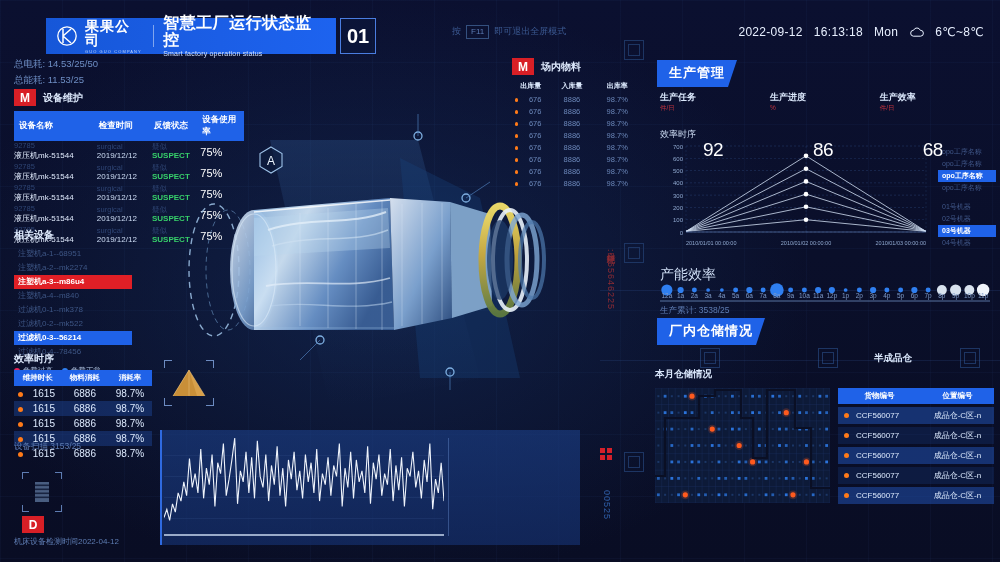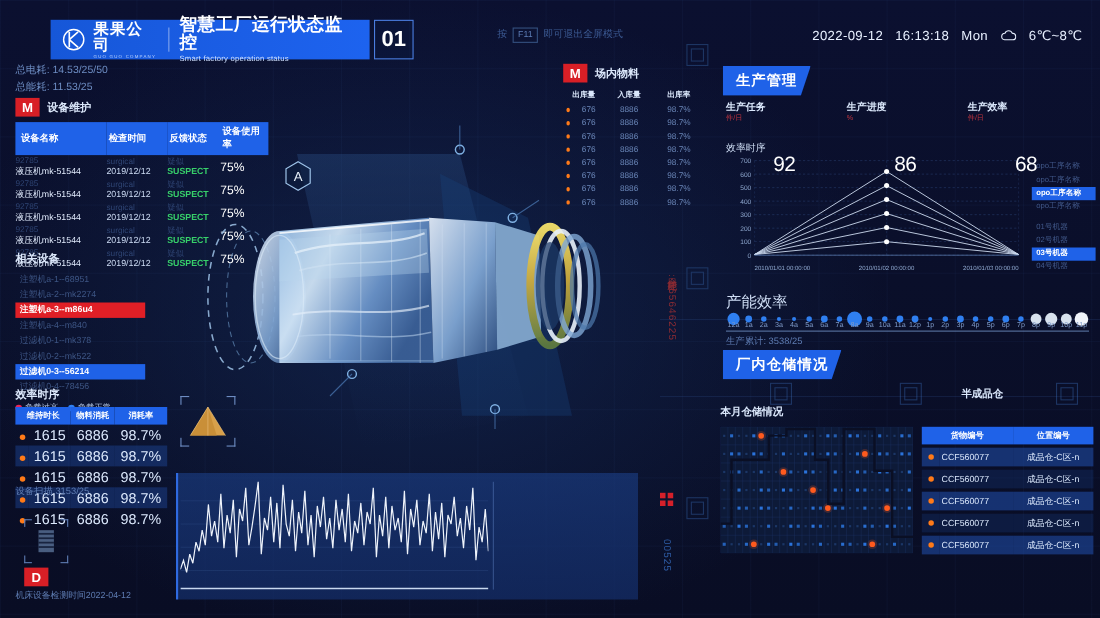--- a/index.html
+++ b/index.html
@@ -73,21 +73,21 @@
   .rel-item.red { background:#e01f26; color:#fff; font-weight:bold; }
   .rel-item.blue { background:#1f62e8; color:#fff; font-weight:bold; }
   .rel-legend { display:flex; gap:9px; margin-top:7px; font-size:7.5px; color:#b8cbe8; align-items:center; }
   .rel-legend span.d { width:6px; height:6px; border-radius:50%; display:inline-block; margin-right:3px; }
   .rel-legend i { font-style:normal; display:flex; align-items:center; }
 
   .matsec { position:absolute; left:14px; top:352px; width:138px; }
   .matsec .rel-t { margin-bottom:4px; }
   table.mtbl { width:100%; border-collapse:collapse; }
   table.mtbl th { background:#1f62e8; color:#fff; font-size:7.5px; font-weight:bold; padding:3px 2px; }
-  table.mtbl td { font-size:13px; color:#dce9fd; padding:2px 2px; text-align:center; height:15px; }
+  table.mtbl td { font-size:10px; color:#dce9fd; padding:2px 2px; text-align:center; height:15px; }
   table.mtbl tr.alt td { background:rgba(32,78,168,.40); }
   table.mtbl td.dotc { width:12px; text-align:center; }
   .odot { width:5px; height:5px; border-radius:50%; background:#ff7a18; display:inline-block; }
   .scan-line { position:absolute; left:14px; top:441px; font-size:8.5px; color:#5e7cb2; }
 
   .devbox { position:absolute; left:22px; top:472px; width:40px; height:40px; }
   .devbox .crn { position:absolute; width:7px; height:7px; border:1px solid #5e7cb2; }
   .devbox .c1{left:0;top:0;border-right:none;border-bottom:none}
   .devbox .c2{right:0;top:0;border-left:none;border-bottom:none}
   .devbox .c3{left:0;bottom:0;border-right:none;border-top:none}

